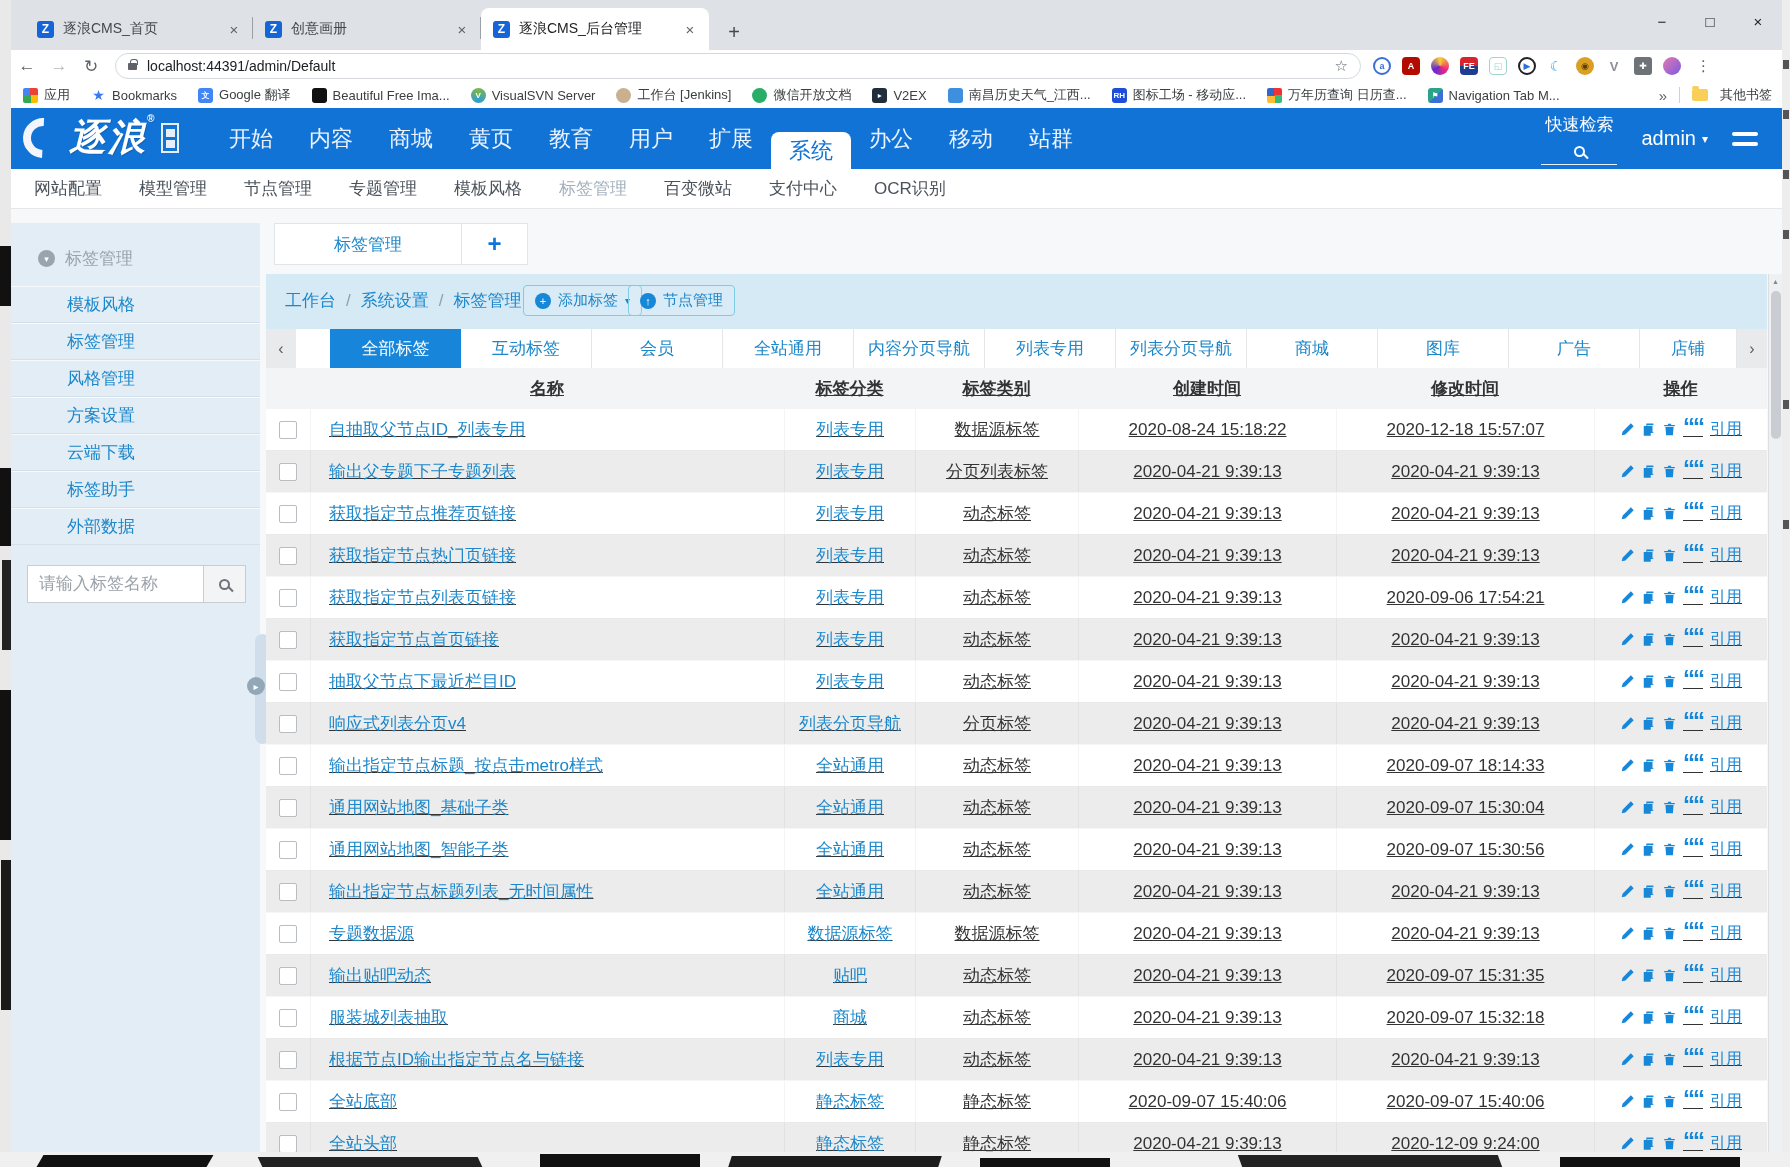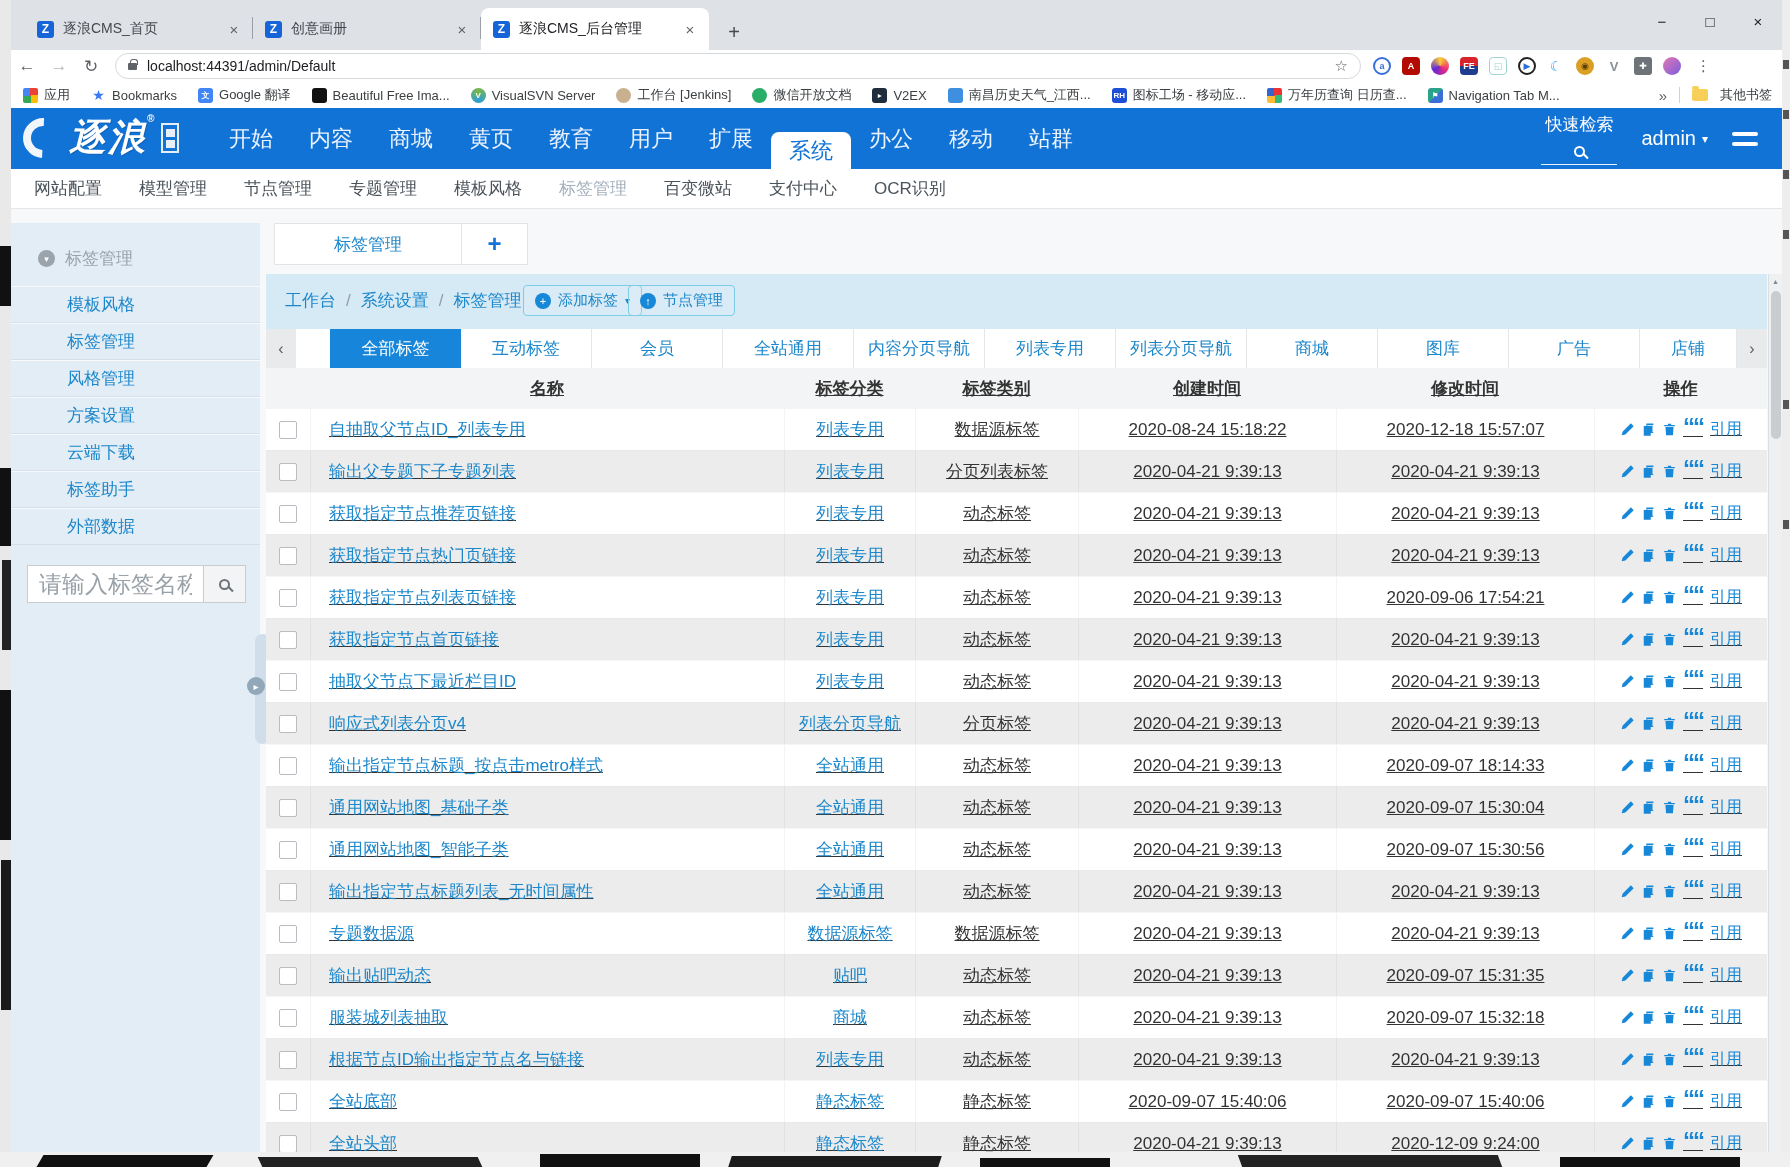--- a/index.html
+++ b/index.html
@@ -75,21 +75,21 @@
   .sn.active{color:#a3b0bc;}
 
   
   .content{position:absolute;left:0;top:209px;right:0;bottom:0;background:#f7f8f9;}
 
   .sidebar{position:absolute;left:0;top:14px;width:249px;height:929px;background:#e3edf5;}
   .sbhead{display:flex;align-items:center;gap:10px;padding:24px 0 16px 27px;color:#99a3ac;font-size:17px;}
   .sbico{width:17px;height:17px;border-radius:50%;background:#9aa4ad;color:#fff;font-size:9px;display:flex;align-items:center;justify-content:center;}
   .sbitem{height:37px;line-height:36px;padding-left:56px;color:#1c87ca;font-size:17px;border-bottom:1px solid #d4e1ec;border-top:1px solid rgba(255,255,255,.7);}
   .sbsearch{margin:20px 14px 0 16px;display:flex;height:38px;}
-  .sbsearch input{flex:1;min-width:0;border:1px solid #c9ccd0;background:#fff;padding:0 11px;font-size:23px;color:#333;outline:none;}
+  .sbsearch input{flex:1;min-width:0;border:1px solid #c9ccd0;background:#fff;padding:0 11px;font-size:17px;color:#333;outline:none;}
   .sbsearch input::placeholder{color:#9aa2a9;}
   .sbbtn{width:42px;border:1px solid #c9ccd0;border-left:none;background:#f3f4f5;display:flex;align-items:center;justify-content:center;color:#6d7378;}
 
   .splitpill{position:absolute;left:244px;top:425px;width:15px;height:110px;background:#cfdeea;border-radius:8px;}
   .splitknob{position:absolute;left:236px;top:468px;width:18px;height:18px;border-radius:50%;background:#92a8b8;color:#fff;font-size:10px;display:flex;align-items:center;justify-content:center;}
 
   .tabcards{position:absolute;left:263px;top:14px;display:flex;}
   .tcard{height:42px;background:#fff;border:1px solid #e2e5e8;display:flex;align-items:center;justify-content:center;color:#1c87ca;font-size:17px;}
   .tcard.main{width:188px;}
   .tcard.plus{width:66px;border-left:none;color:#1273d6;font-size:24px;font-weight:bold;}

